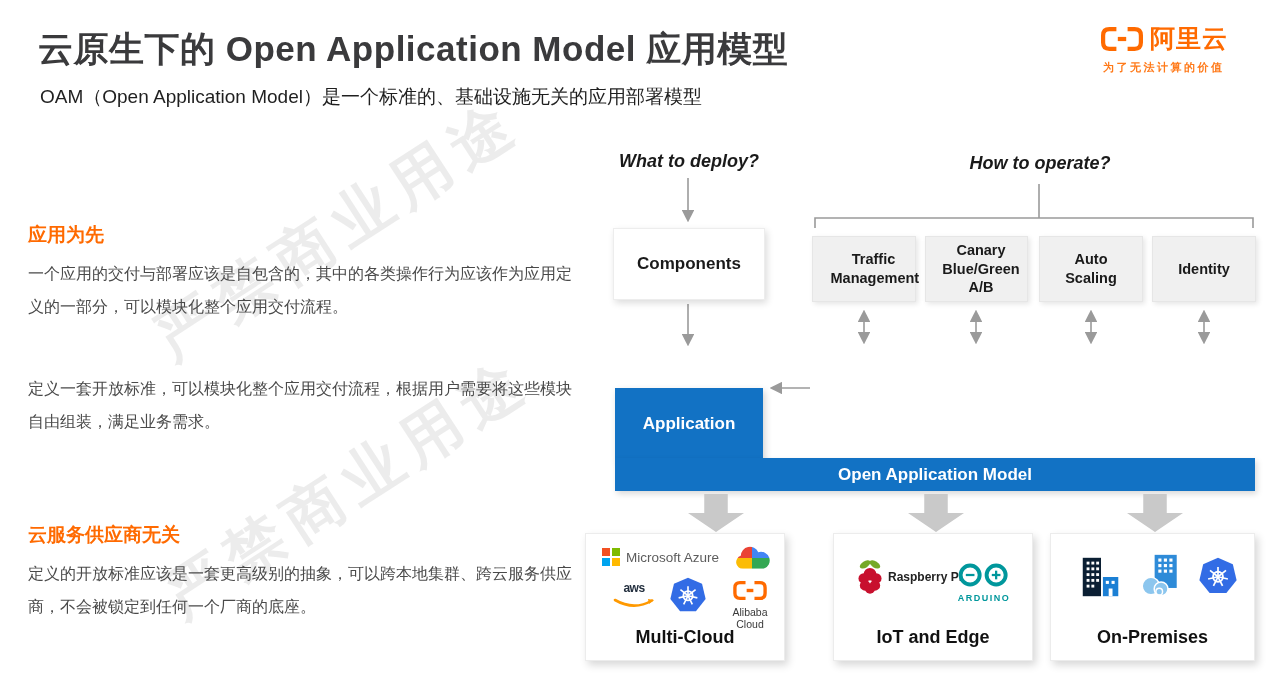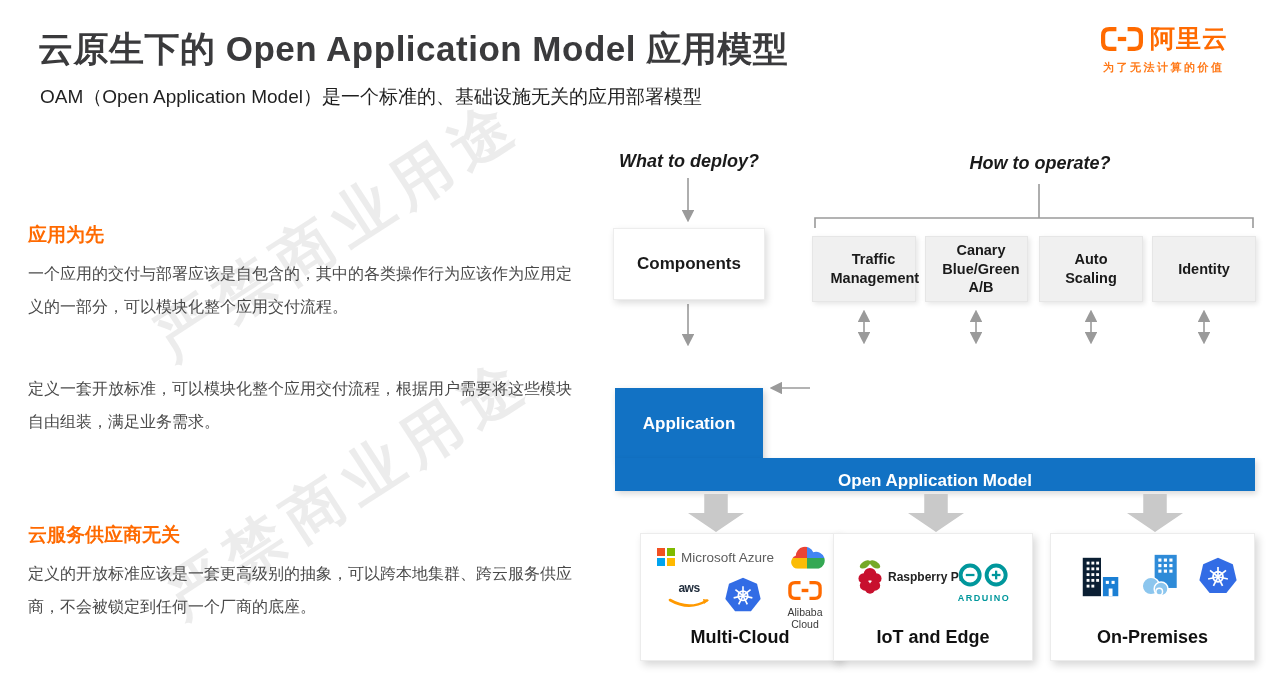--- a/index.html
+++ b/index.html
@@ -43,33 +43,33 @@
 
   .components-box { left:613px; top:228px; width:152px; height:72px; font-size:17px; }
   .application-box { left:615px; top:352px; width:148px; height:72px; font-size:17px;margin-top:36px; }
   .traits-box { left:812px; top:350px; width:443px; height:75px; font-size:17px; }
   .tb0 { left:812px; top:236px; width:104px; height:66px;padding-left:19px; }
   .tb1 { left:925px; top:236px; width:103px; height:66px;padding-left:9px; }
   .tb2 { left:1039px; top:236px; width:104px; height:66px; }
   .tb3 { left:1152px; top:236px; width:104px; height:66px; }
 
   .banner { position:absolute; left:615px; top:458px; width:640px; height:33px; background:#1272c4;
-    color:#fff; font-weight:bold; font-size:17px; display:flex; align-items:flex-end; justify-content:center;
+    color:#fff; font-weight:bold; font-size:17px; display:flex; align-items:center; justify-content:center;
     box-shadow:2px 3px 6px rgba(0,0,0,0.15); }
 
   .connectors { position:absolute; left:600px; top:140px; width:669px; height:540px; }
 
   .block-arrow { position:absolute; width:56px; height:38px; background:#c9c9c9;
     clip-path:polygon(29% 0, 71% 0, 71% 50%, 100% 50%, 50% 100%, 0 50%, 29% 50%); top:494px; }
   .ba0 { left:688px; } .ba1 { left:908px; } .ba2 { left:1127px; }
 
   
   .platform { position:absolute; top:533px; height:128px; background:#fff; border:1px solid #ececec;
     box-shadow:3px 4px 8px rgba(0,0,0,0.16); }
-  .pc0 { left:640px; width:200px; } .pc1 { left:833px; width:200px; } .pc2 { left:1050px; width:205px; }
+  .pc0 { left:585px; width:200px; } .pc1 { left:833px; width:200px; } .pc2 { left:1050px; width:205px; }
   .platform-label { position:absolute; bottom:12px; left:0; width:100%; text-align:center; font-size:18px; font-weight:bold; color:#111; }
 
   .logo-item { position:absolute; display:flex; align-items:center; gap:6px; }
   .azure-squares { display:grid; grid-template-columns:8px 8px; grid-template-rows:8px 8px; gap:2px; }
   .azure-squares i { display:block; }
   .az1 { background:#f25022; } .az2 { background:#7fba00; } .az3 { background:#00a4ef; } .az4 { background:#ffb900; }
   .azure-text { font-size:13.5px; color:#5d5d5d; font-weight:500; }
   .aws-wrap { position:absolute; left:22px; top:46px; width:52px; text-align:center; }
   .aws-text { font-size:12px; font-weight:bold; color:#232f3e; letter-spacing:-0.5px; line-height:16px; }
   .ali-wrap { position:absolute; left:133px; top:47px; width:62px; text-align:center; }

